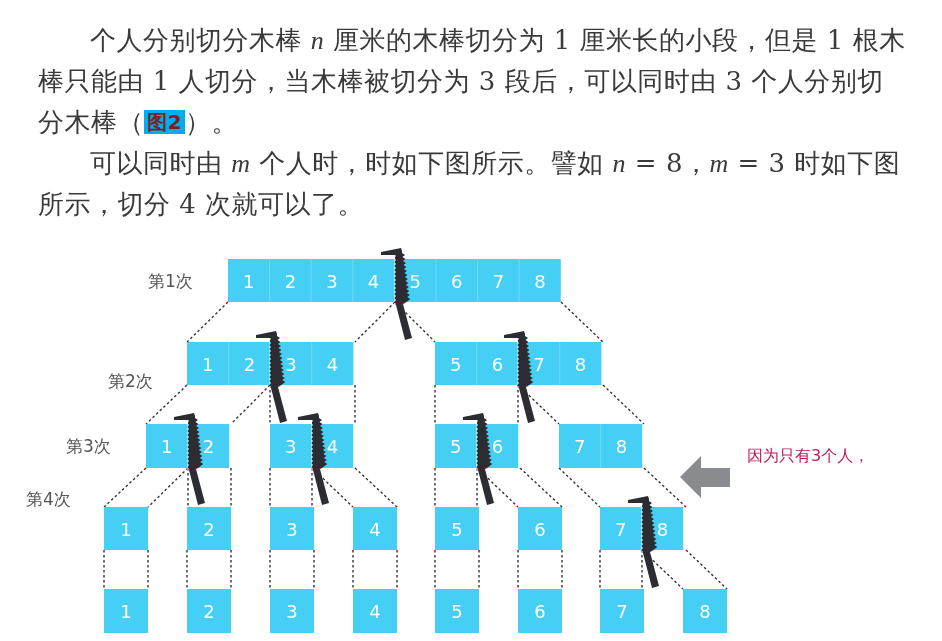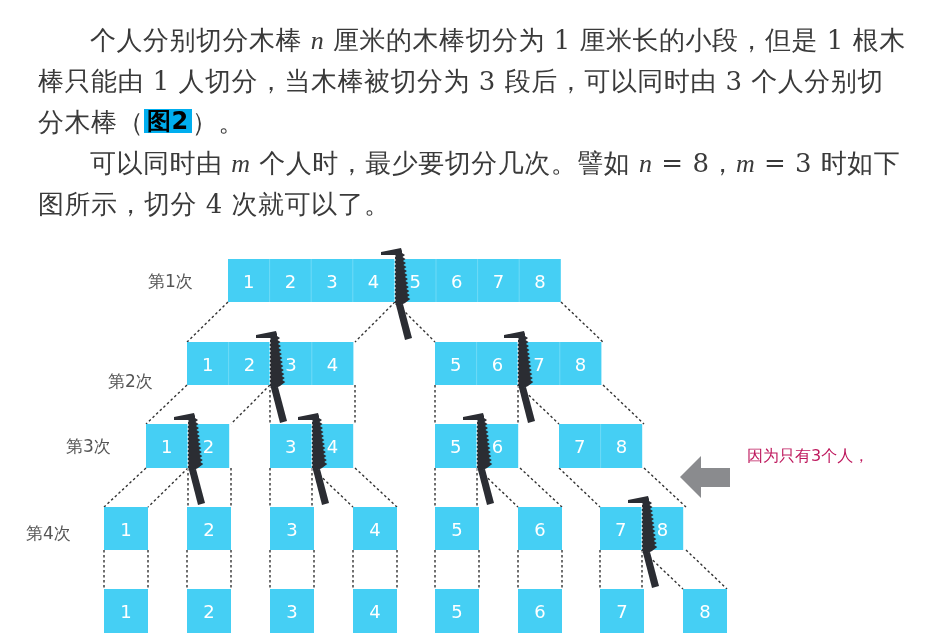--- a/index.html
+++ b/index.html
@@ -1,32 +1,32 @@
 <!DOCTYPE html>
 <html><head>
 <meta charset="utf-8">
 <style>
   html, body { margin: 0; padding: 0; background: #ffffff; }
   body { width: 942px; height: 641px; position: relative; overflow: hidden; font-family: "DejaVu Serif", "Liberation Serif", serif; color: #333333; }
   .para { position: absolute; left: 38px; width: 870px; font-size: 26px; line-height: 41px; letter-spacing: 0.5px; color: #3a3a3a; }
   .para p { margin: 0; text-indent: 2em; }
   .para .var { font-style: italic; font-family: "Liberation Serif", serif; }
-  .fig-badge { display: inline-block; background: #00aeef; color: #000000; font-family: "DejaVu Sans", sans-serif; font-weight: bold; font-size: 24px; line-height: 24px; padding: 0 3px; vertical-align: 2px; text-indent: 0; }
+  .fig-badge { display: inline-block; background: #00aeef; color: #7f1d1d; font-family: "DejaVu Sans", sans-serif; font-weight: bold; font-size: 20px; line-height: 24px; padding: 0 3px; vertical-align: 2px; text-indent: 0; }
   .stage { position: absolute; left: 0; top: 0; width: 942px; height: 641px; }
   svg { position: absolute; left: 0; top: 0; }
   .row-label { position: absolute; font-family: "DejaVu Sans", sans-serif; font-size: 17px; color: #555555; text-align: left; width: 70px; line-height: 20px; }
   .note { position: absolute; left: 747px; top: 443px; font-family: "DejaVu Sans", sans-serif; font-size: 16px; line-height: 26px; color: #be185d; }
   .cell-num { font-family: "DejaVu Sans", sans-serif; font-size: 18px; fill: #ffffff; }
 </style>
 </head>
 <body>
 
 <div class="para" style="top:20px;">
   <p><span>个人分别切分木棒 </span><span class="var">n</span><span> 厘米的木棒切分为 1 厘米长的小段，但是 1 根木棒只能由 1 人切分，当木棒被切分为 3 段后，可以同时由 3 个人分别切分木棒（</span><span class="fig-badge">图2</span><span>）。</span></p>
-  <p><span>可以同时由 </span><span class="var">m</span><span> 个人时，最少要切分几次。譬如 </span><span class="var">n</span><span> = 8，</span><span class="var">m</span><span> = 3 时如下图所示，切分 4 次就可以了。</span></p>
+  <p><span>可以同时由 </span><span class="var">m</span><span> 个人时，时如下图所示。譬如 </span><span class="var">n</span><span> = 8，</span><span class="var">m</span><span> = 3 时如下图所示，切分 4 次就可以了。</span></p>
 </div>
 
 <div class="stage" id="stage">
   <svg id="diagram-svg" width="942" height="641">
       <g>
         <line x1="228" y1="302" x2="187" y2="342" stroke="#333333" stroke-width="1.4" stroke-dasharray="2.5 2.5"></line>
         <line x1="395" y1="302" x2="355" y2="342" stroke="#333333" stroke-width="1.4" stroke-dasharray="2.5 2.5"></line>
         <line x1="395" y1="302" x2="435" y2="342" stroke="#333333" stroke-width="1.4" stroke-dasharray="2.5 2.5"></line>
         <line x1="561" y1="302" x2="603" y2="342" stroke="#333333" stroke-width="1.4" stroke-dasharray="2.5 2.5"></line>
         <line x1="187" y1="385" x2="146" y2="424" stroke="#333333" stroke-width="1.4" stroke-dasharray="2.5 2.5"></line>
@@ -192,18 +192,18 @@
         <path d="M-14,-7 L6,-11 L7,-8 L7,-6 L10,-4 L7.48,-2 L10.48,0 L7.96,2 L10.96,4 L8.44,6 L11.44,8 L8.92,10 L11.92,12 L9.4,14 L12.4,16 L9.879999999999999,18 L12.879999999999999,20 L10.36,22 L13.36,24 L10.84,26 L13.84,28 L11.32,30 L14.32,32 L11.8,34 L14.8,36 L12.28,38 L15.28,40 L10,44 L6,46 L0,46 L0,-4 L-14,-4 Z" fill="#2b2d33"></path>
         <path d="M1,46 L8,45 L17,79 L10,81 Z" fill="#2b2d33"></path>
         <line x1="0" y1="-4" x2="0" y2="46" stroke="#ffffff" stroke-width="1" stroke-dasharray="2 2"></line>
       </g>
       <path d="M680,477 L701,456 L701,468 L730,468 L730,487 L701,487 L701,498 Z" fill="#8a8b8e"></path>
     </svg>
   <div id="labels">
       <div class="row-label" style="left: 148px; top: 270.5px;">第1次</div>
       <div class="row-label" style="left: 108px; top: 371px;">第2次</div>
       <div class="row-label" style="left: 66px; top: 436px;">第3次</div>
-      <div class="row-label" style="left: 26px; top: 523px;">第4次</div>
+      <div class="row-label" style="left: 26px; top: 489px;">第4次</div>
     </div>
   <div class="note">
     <div>因为只有3个人，</div>
   </div>
 </div>
 
 </body></html>

